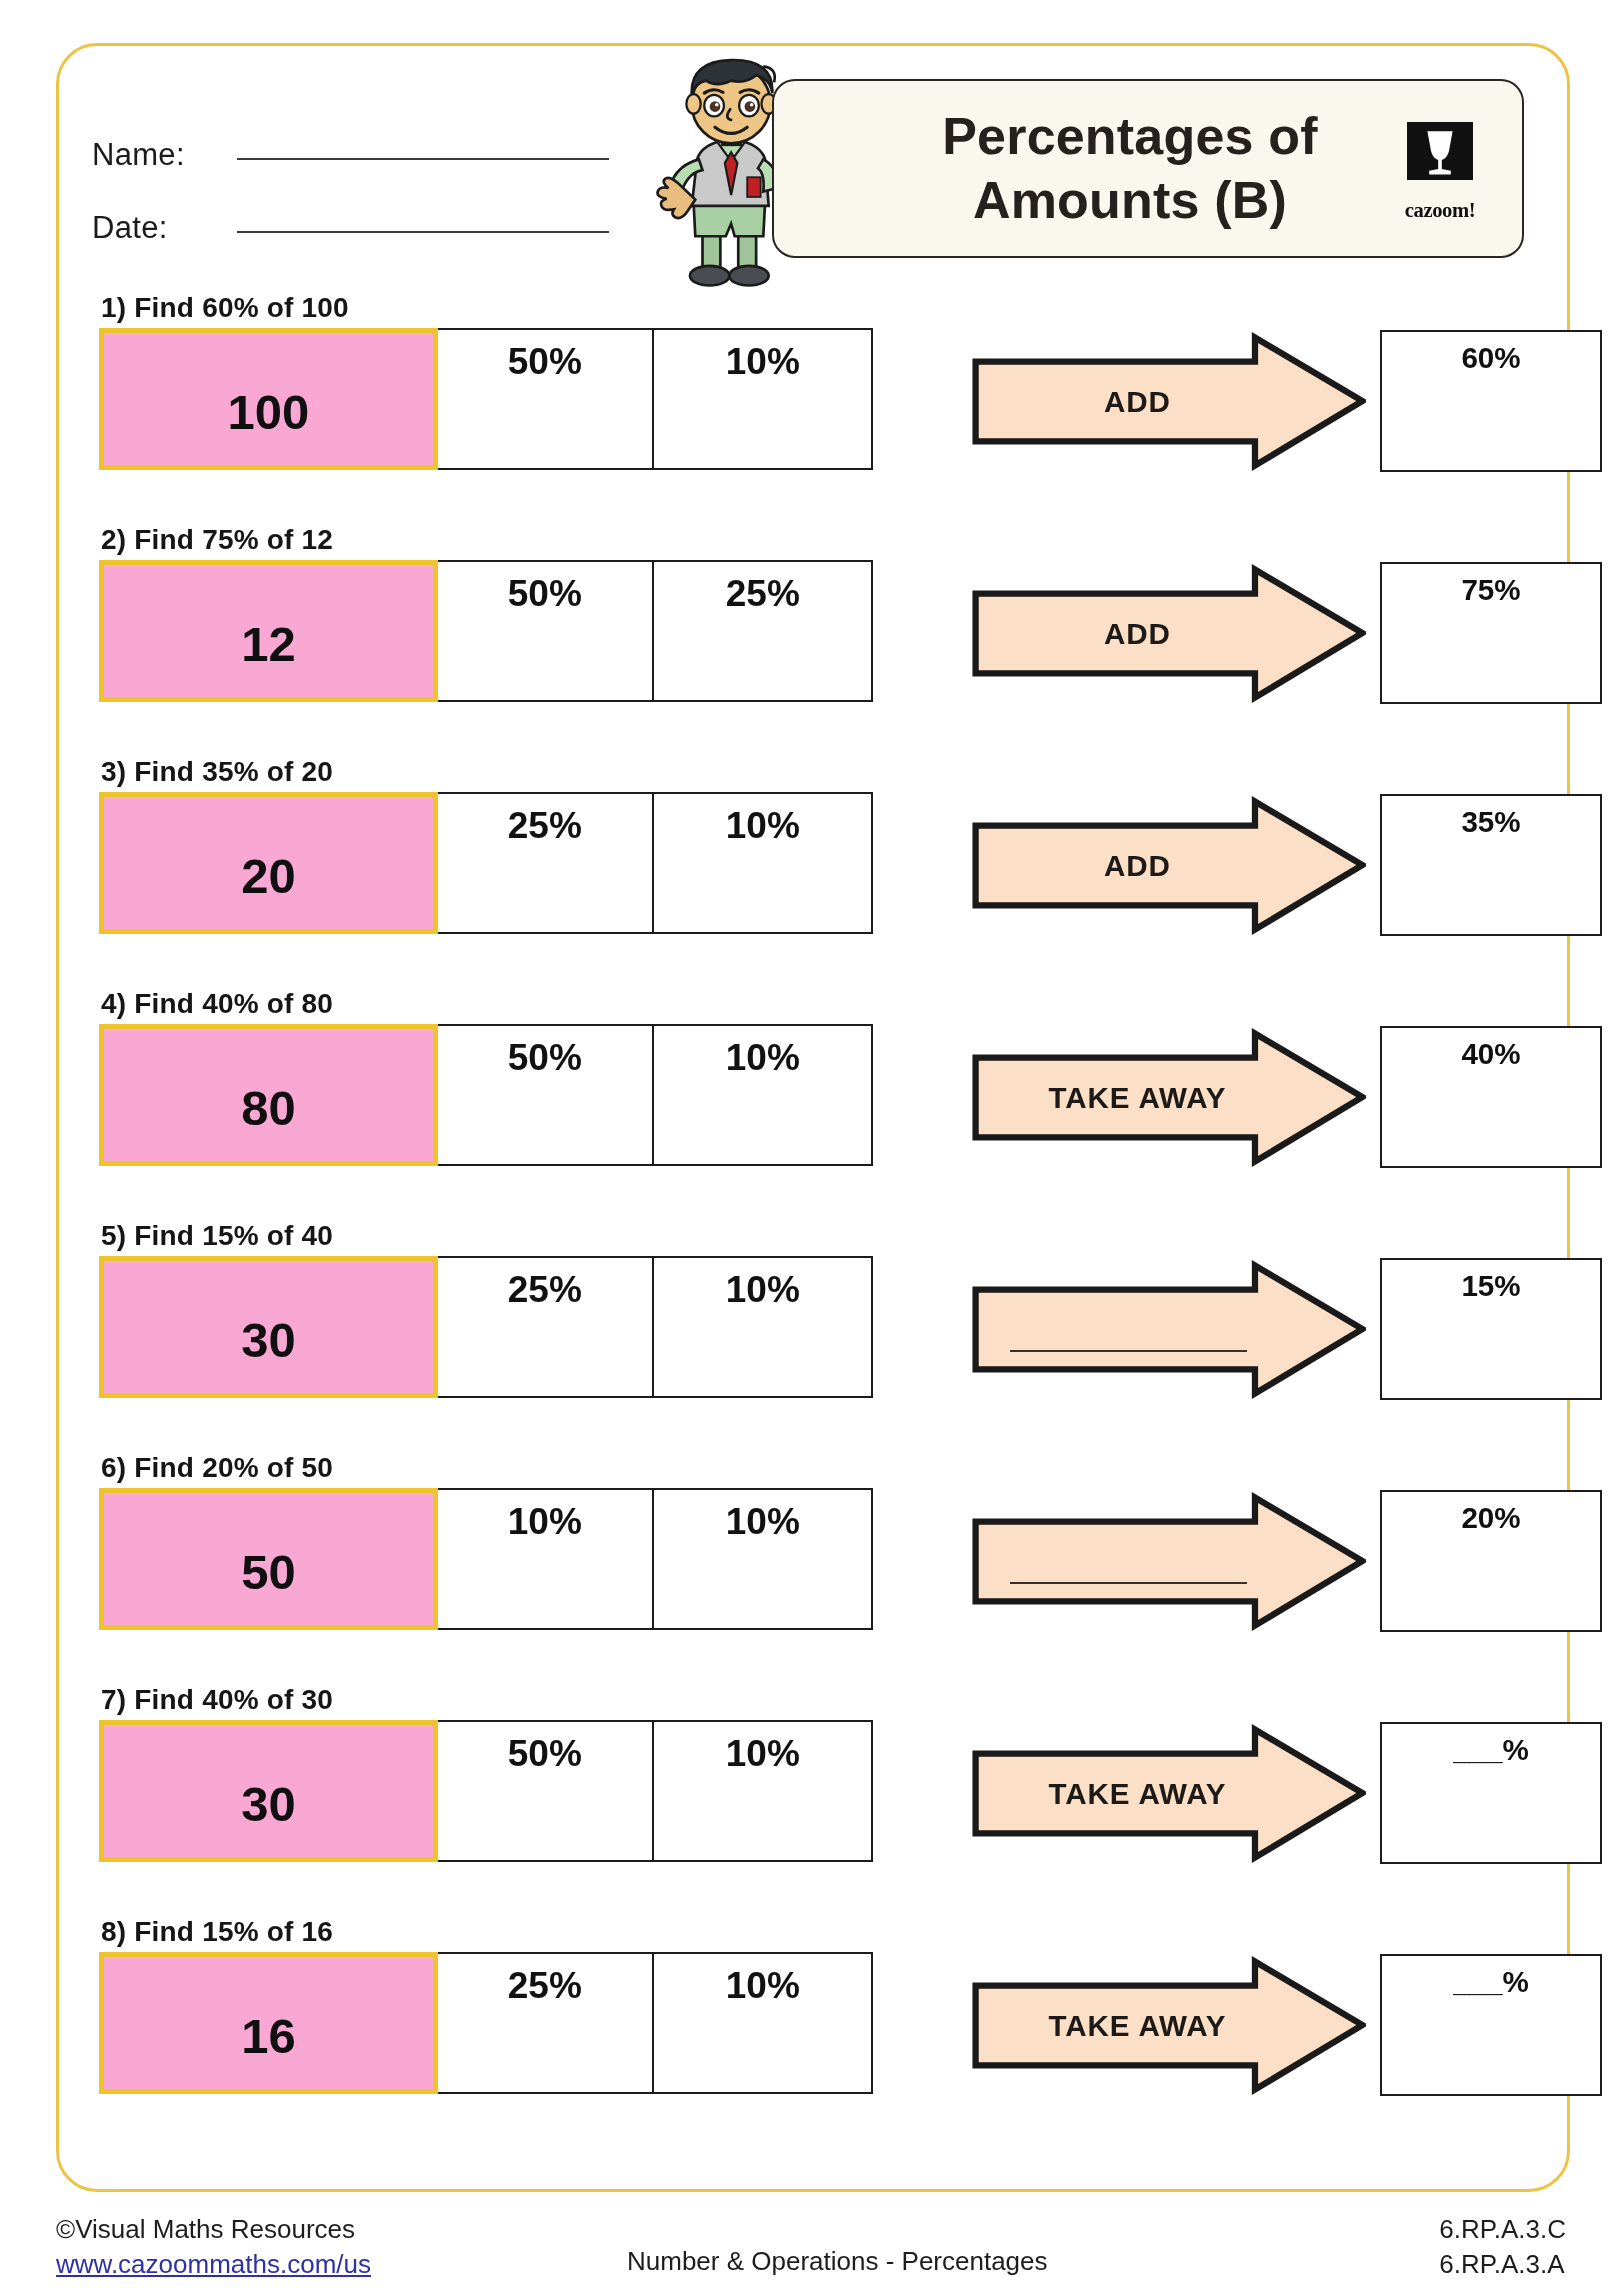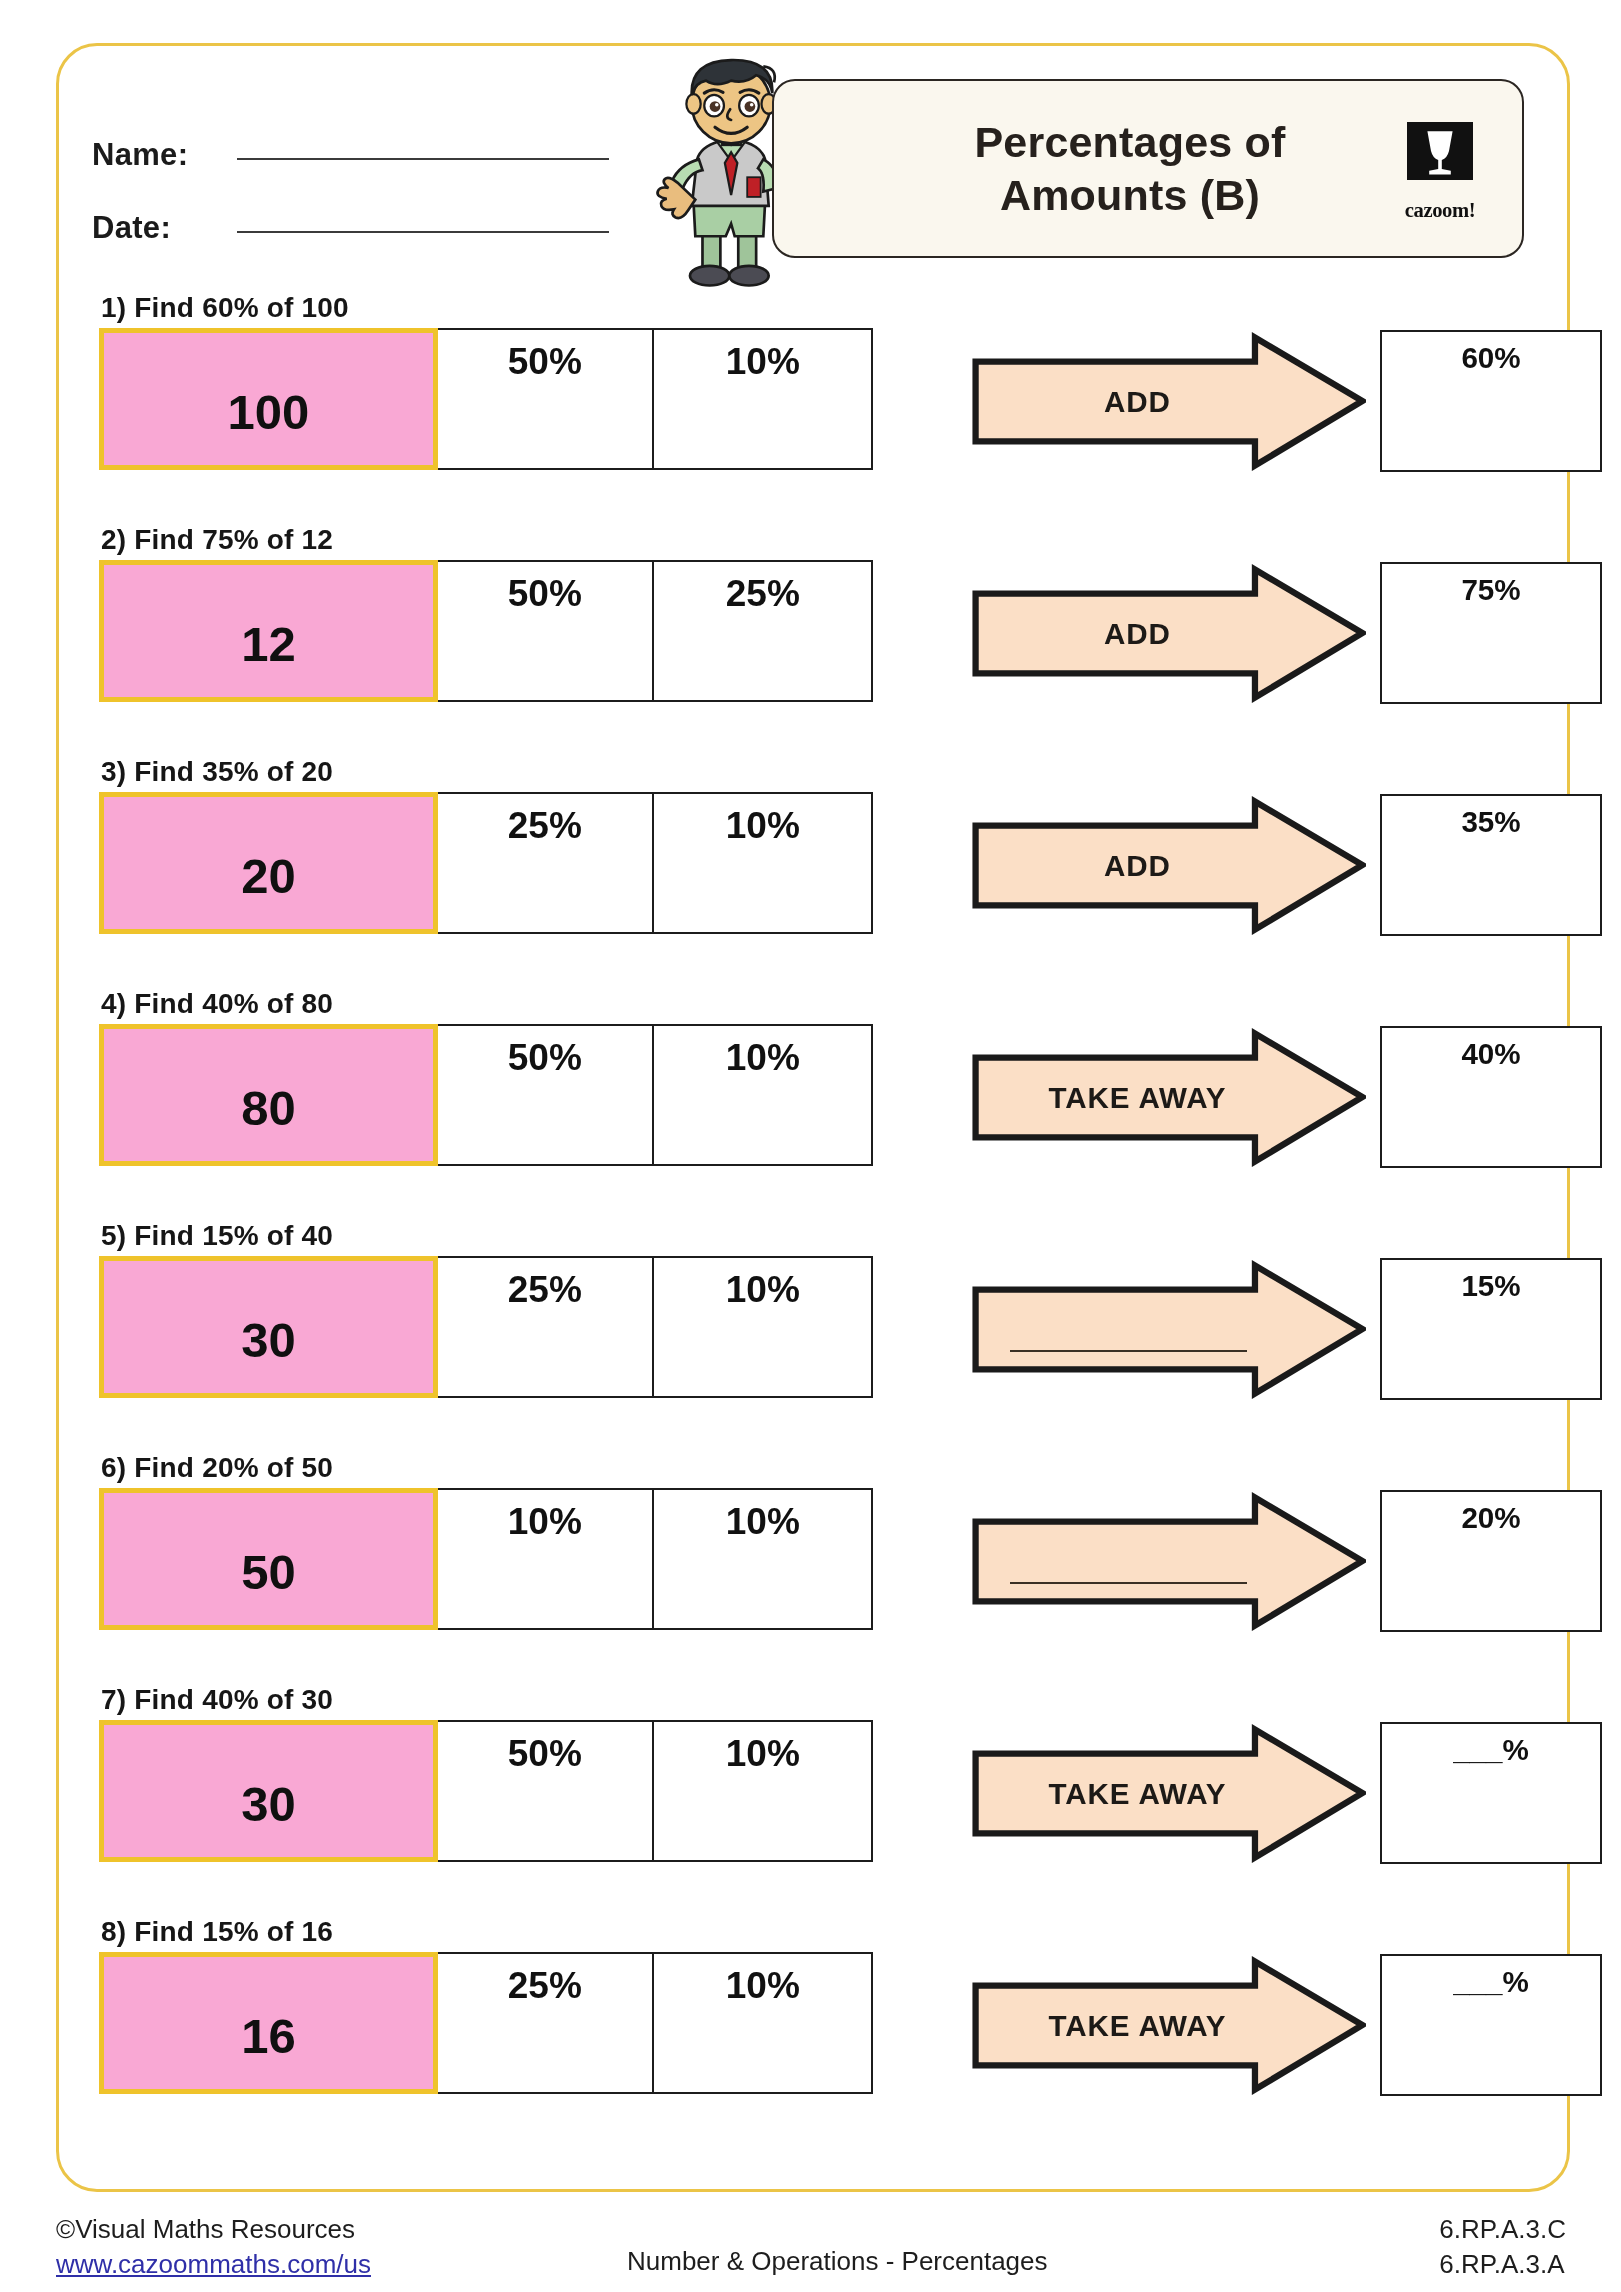--- a/index.html
+++ b/index.html
@@ -33,21 +33,21 @@
   .name-row, .date-row {
     position: absolute;
     left: 36px;
     display: flex;
     align-items: baseline;
   }
   .name-row { top: 94px; }
   .date-row { top: 159px; margin-top: 8px; }
   .nd-label {
     font-size: 31px;
-    font-weight: bold;
+    font-weight: normal;
     color: #1b1b1b;
     width: 134px;
     letter-spacing: 0.3px;
   }
   .nd-line {
     display: block;
     width: 372px;
     border-bottom: 2.7px solid #3b3b3b;
     height: 0.9px;
     position: relative;
@@ -68,21 +68,21 @@
     left: 716px; top: 36px;
     width: 752px; height: 179px;
     background: #FAF7EE;
     border: 2.7px solid #2b2622;
     border-radius: 23px;
     display: flex;
     align-items: center;
     justify-content: center;
   }
   #title-text {
-    font-size: 43px;
+    font-size: 52px;
     font-weight: bold;
     color: #26211d;
     text-align: center;
     line-height: 1.22;
     letter-spacing: 0.2px;
     max-width: 502px;
     margin-left: -36px;
   }
   #logo {
     position: absolute;

